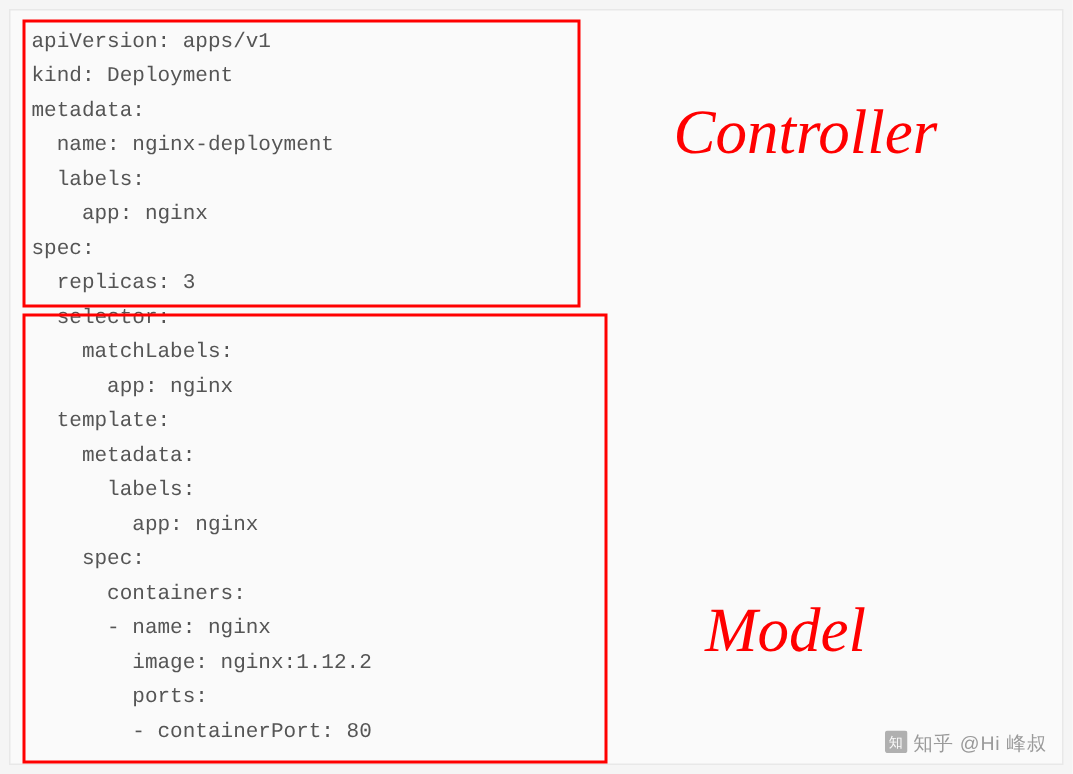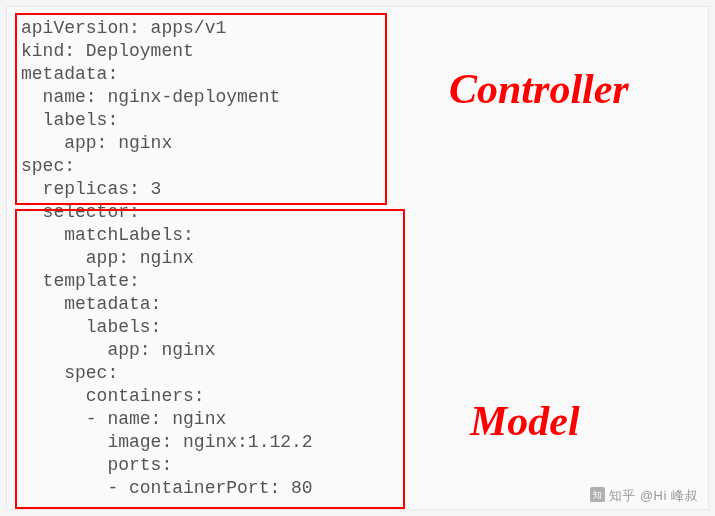--- a/index.html
+++ b/index.html
@@ -17,21 +17,21 @@
     left: 6px;
     right: 6px;
     bottom: 6px;
     background: #fafafa;
     border: 1px solid #e8e8e8;
   }
   .code-block {
     position: absolute;
     top: 10px;
     left: 14px;
-    font-size: 18px;
+    font-size: 14px;
     line-height: 23px;
     color: #555;
     white-space: pre;
   }
   .box {
     position: absolute;
     border: 2px solid #ff0000;
     background: transparent;
   }
   .box-top {
@@ -42,21 +42,21 @@
   }
   .box-bottom {
     top: 202px;
     left: 8px;
     width: 390px;
     height: 300px;
   }
   .label {
     position: absolute;
     font-family: Georgia, "Times New Roman", serif;
-    font-weight: 700;
+    font-weight: 400;
     font-style: italic;
     color: #ff0000;
     font-size: 42px;
   }
   .label-controller { top: 58px; left: 442px; }
   .label-model { top: 390px; left: 463px; }
   .watermark {
     position: absolute;
     right: 10px;
     bottom: 4px;

